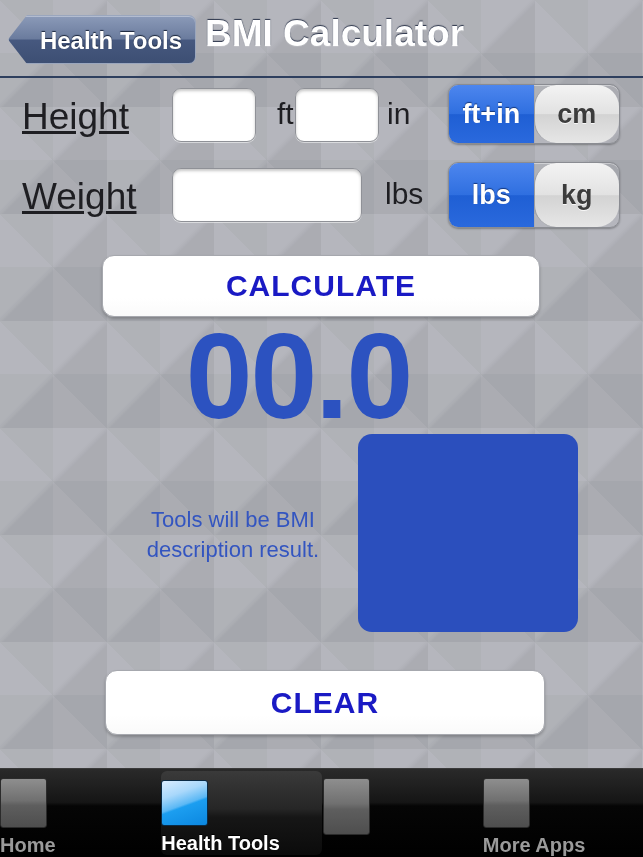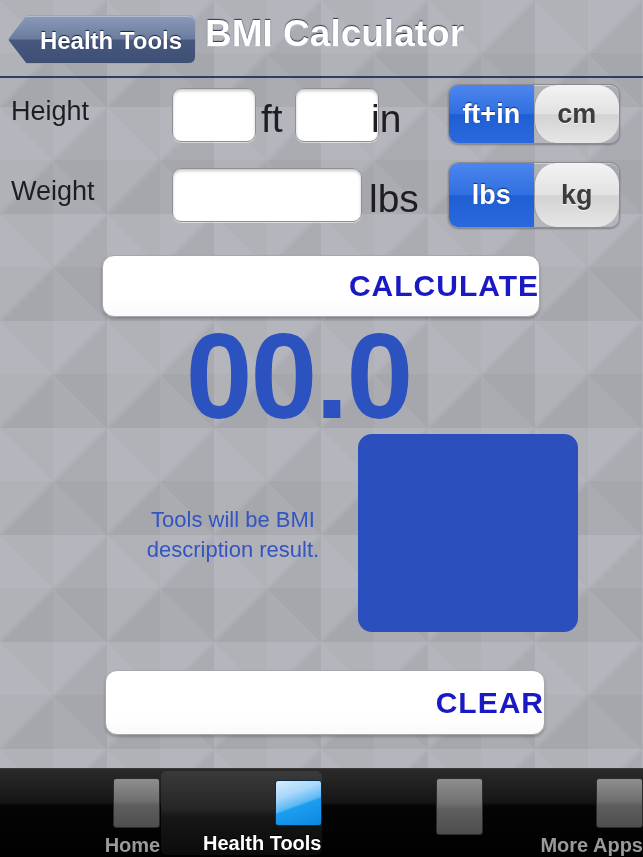--- a/index.html
+++ b/index.html
@@ -87,25 +87,26 @@
   .form-row {
     position: absolute;
     left: 0;
     width: 643px;
   }
   .row-height { top: 84px; height: 62px; }
   .row-weight { top: 164px; height: 62px; }
 
   .field-label {
     position: absolute;
-    left: 11px;
+    left: 22px;
     top: 12px;
-    font-size: 27px;
+    font-size: 37px;
     color: #1e1e22;
     white-space: nowrap;
+    text-decoration: underline;
   }
 
   .txt-input {
     position: absolute;
     background: #ffffff;
     border: 1px solid #8f9197;
     border-radius: 9px;
     box-sizing: border-box;
     box-shadow: inset 0 2px 3px rgba(0,0,0,0.22), 0 1px 0 rgba(255,255,255,0.5);
     font-family: "Liberation Sans", sans-serif;
@@ -113,23 +114,24 @@
     color: #111;
     padding: 0 8px;
     outline: none;
   }
   .input-ft { left: 172px; top: 88px; width: 84px; height: 54px; }
   .input-in { left: 295px; top: 88px; width: 84px; height: 54px; }
   .input-weight { left: 172px; top: 168px; width: 190px; height: 54px; }
 
   .unit-suffix {
     position: absolute;
-    font-size: 39px;
+    font-size: 30px;
     color: #1e1e22;
     white-space: nowrap;
+    margin-left: 16px;
   }
   .suffix-ft { left: 261px; top: 97px; }
   .suffix-in { left: 371px; top: 97px; }
   .suffix-lbs { left: 369px; top: 177px; }
 
   
   .segmented {
     position: absolute;
     display: flex;
     border-radius: 10px;
@@ -168,21 +170,21 @@
   
   .action-button {
     position: absolute;
     background: linear-gradient(to bottom, #ffffff 0%, #ffffff 70%, #fafafa 100%);
     border: 1px solid #a6a8ae;
     border-radius: 12px;
     box-sizing: border-box;
     box-shadow: 0 2px 3px rgba(0,0,0,0.22), inset 0 1px 0 rgba(255,255,255,0.9);
     display: flex;
     align-items: center;
-    justify-content: flex-end;
+    justify-content: center;
     cursor: pointer;
   }
   .btn-calculate { left: 102px; top: 255px; width: 438px; height: 62px; }
   .btn-clear { left: 105px; top: 670px; width: 440px; height: 65px; }
   .action-button-label {
     font-size: 30px;
     font-weight: bold;
     color: #1a1ac4;
     letter-spacing: 1px;
   }
@@ -230,21 +232,21 @@
     background: linear-gradient(to bottom, #2a2a2a 0%, #151515 38%, #050505 42%, #000000 100%);
     display: flex;
     border-top: 1px solid #3a3a3a;
     box-sizing: border-box;
   }
   .tab-item {
     flex: 1 1 25%;
     position: relative;
     display: flex;
     flex-direction: column;
-    align-items: flex-end;
+    align-items: flex-start;
     justify-content: flex-start;
     padding-top: 9px;
     cursor: pointer;
   }
   .tab-item.active {
     background: linear-gradient(to bottom, #3a3a3a 0%, #262626 45%, #161616 55%, #0b0b0b 100%);
     border-radius: 6px;
     margin: 2px 1px;
   }
   .tab-icon {

